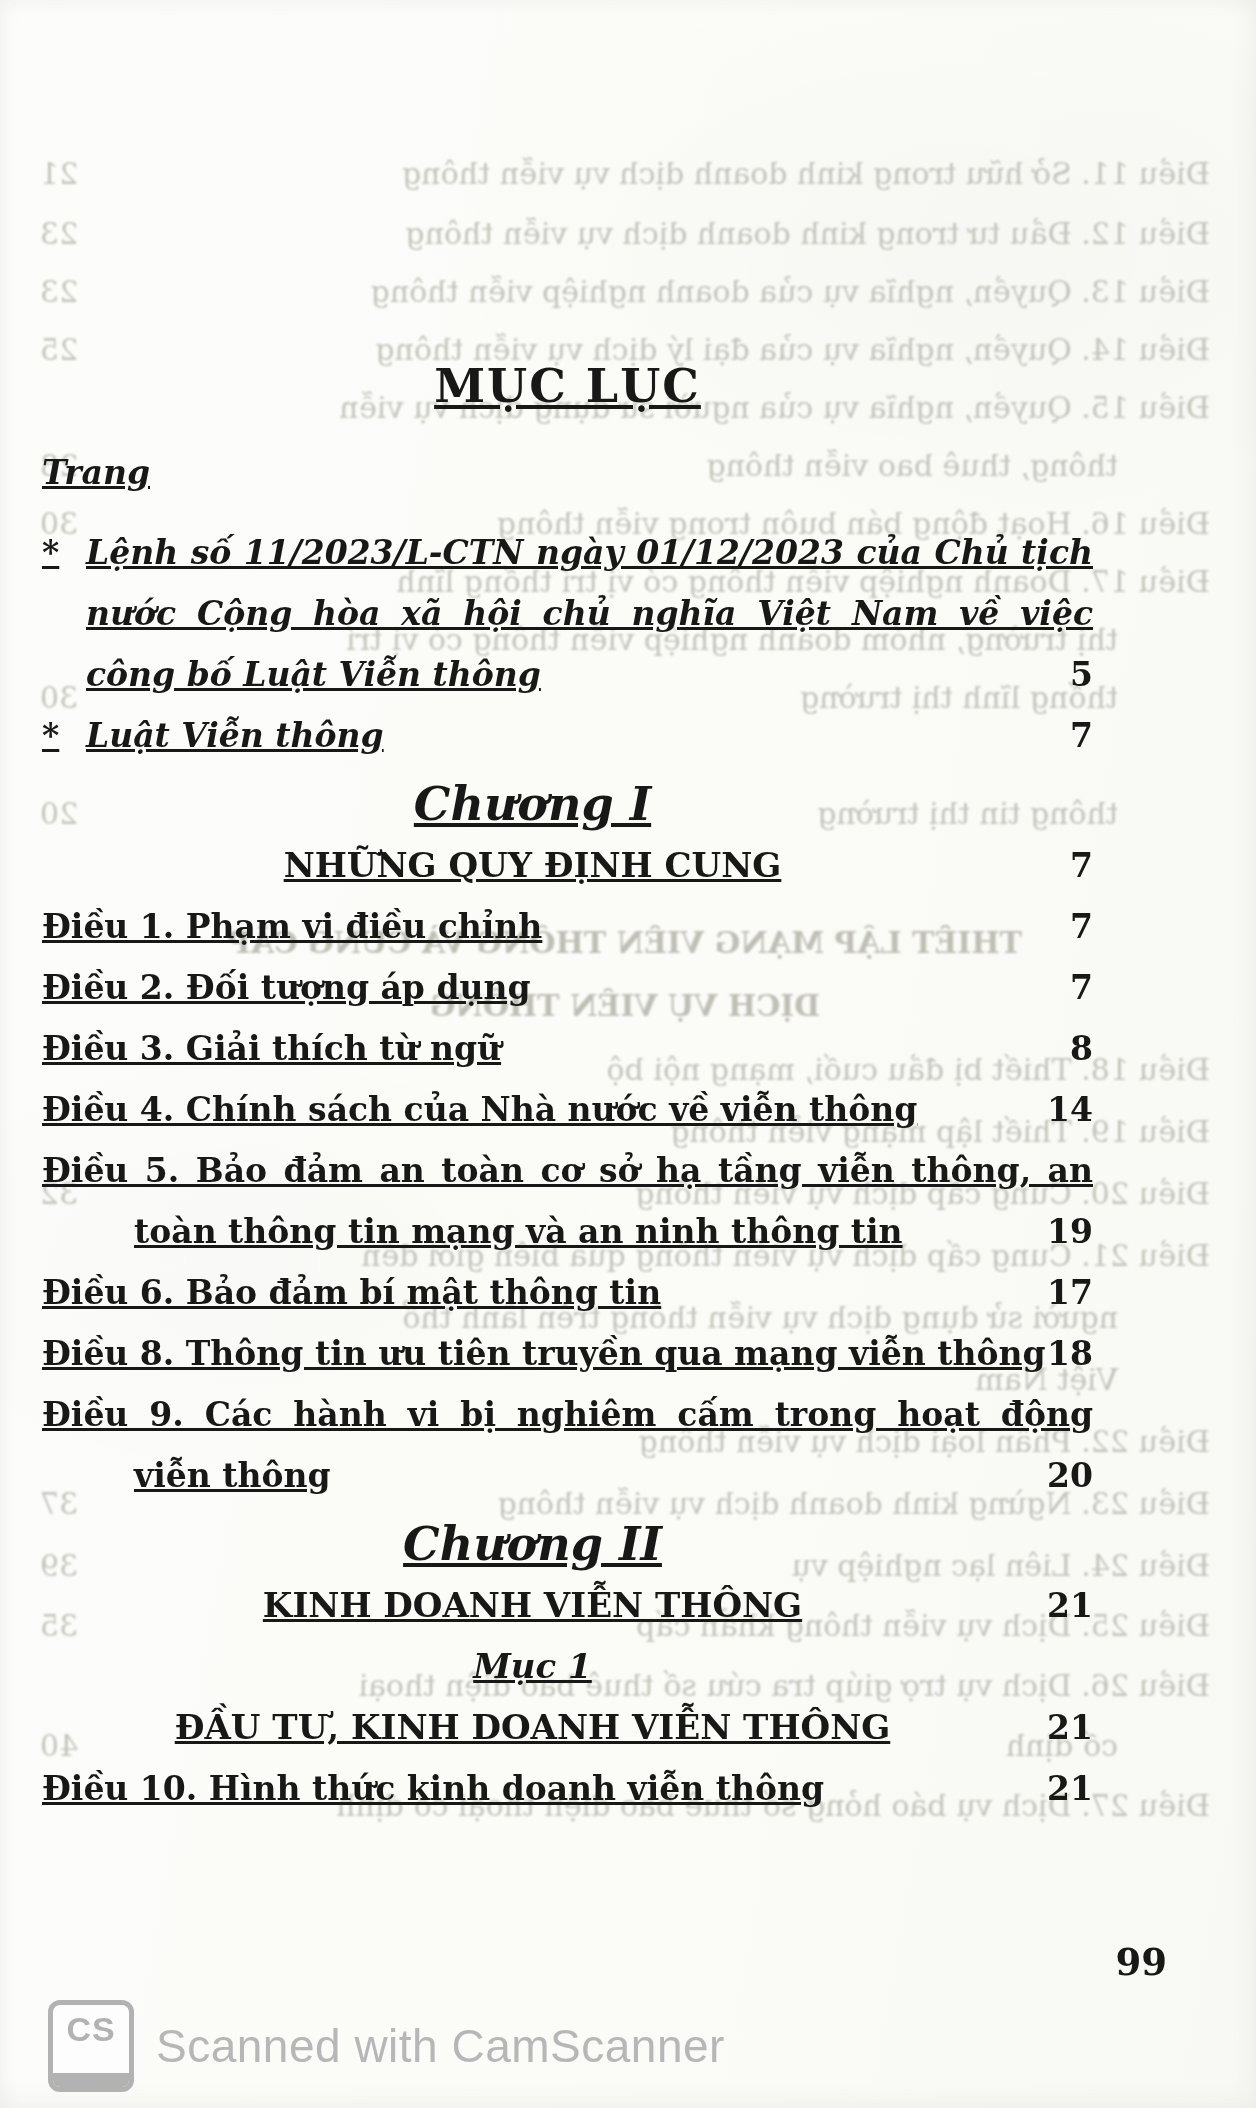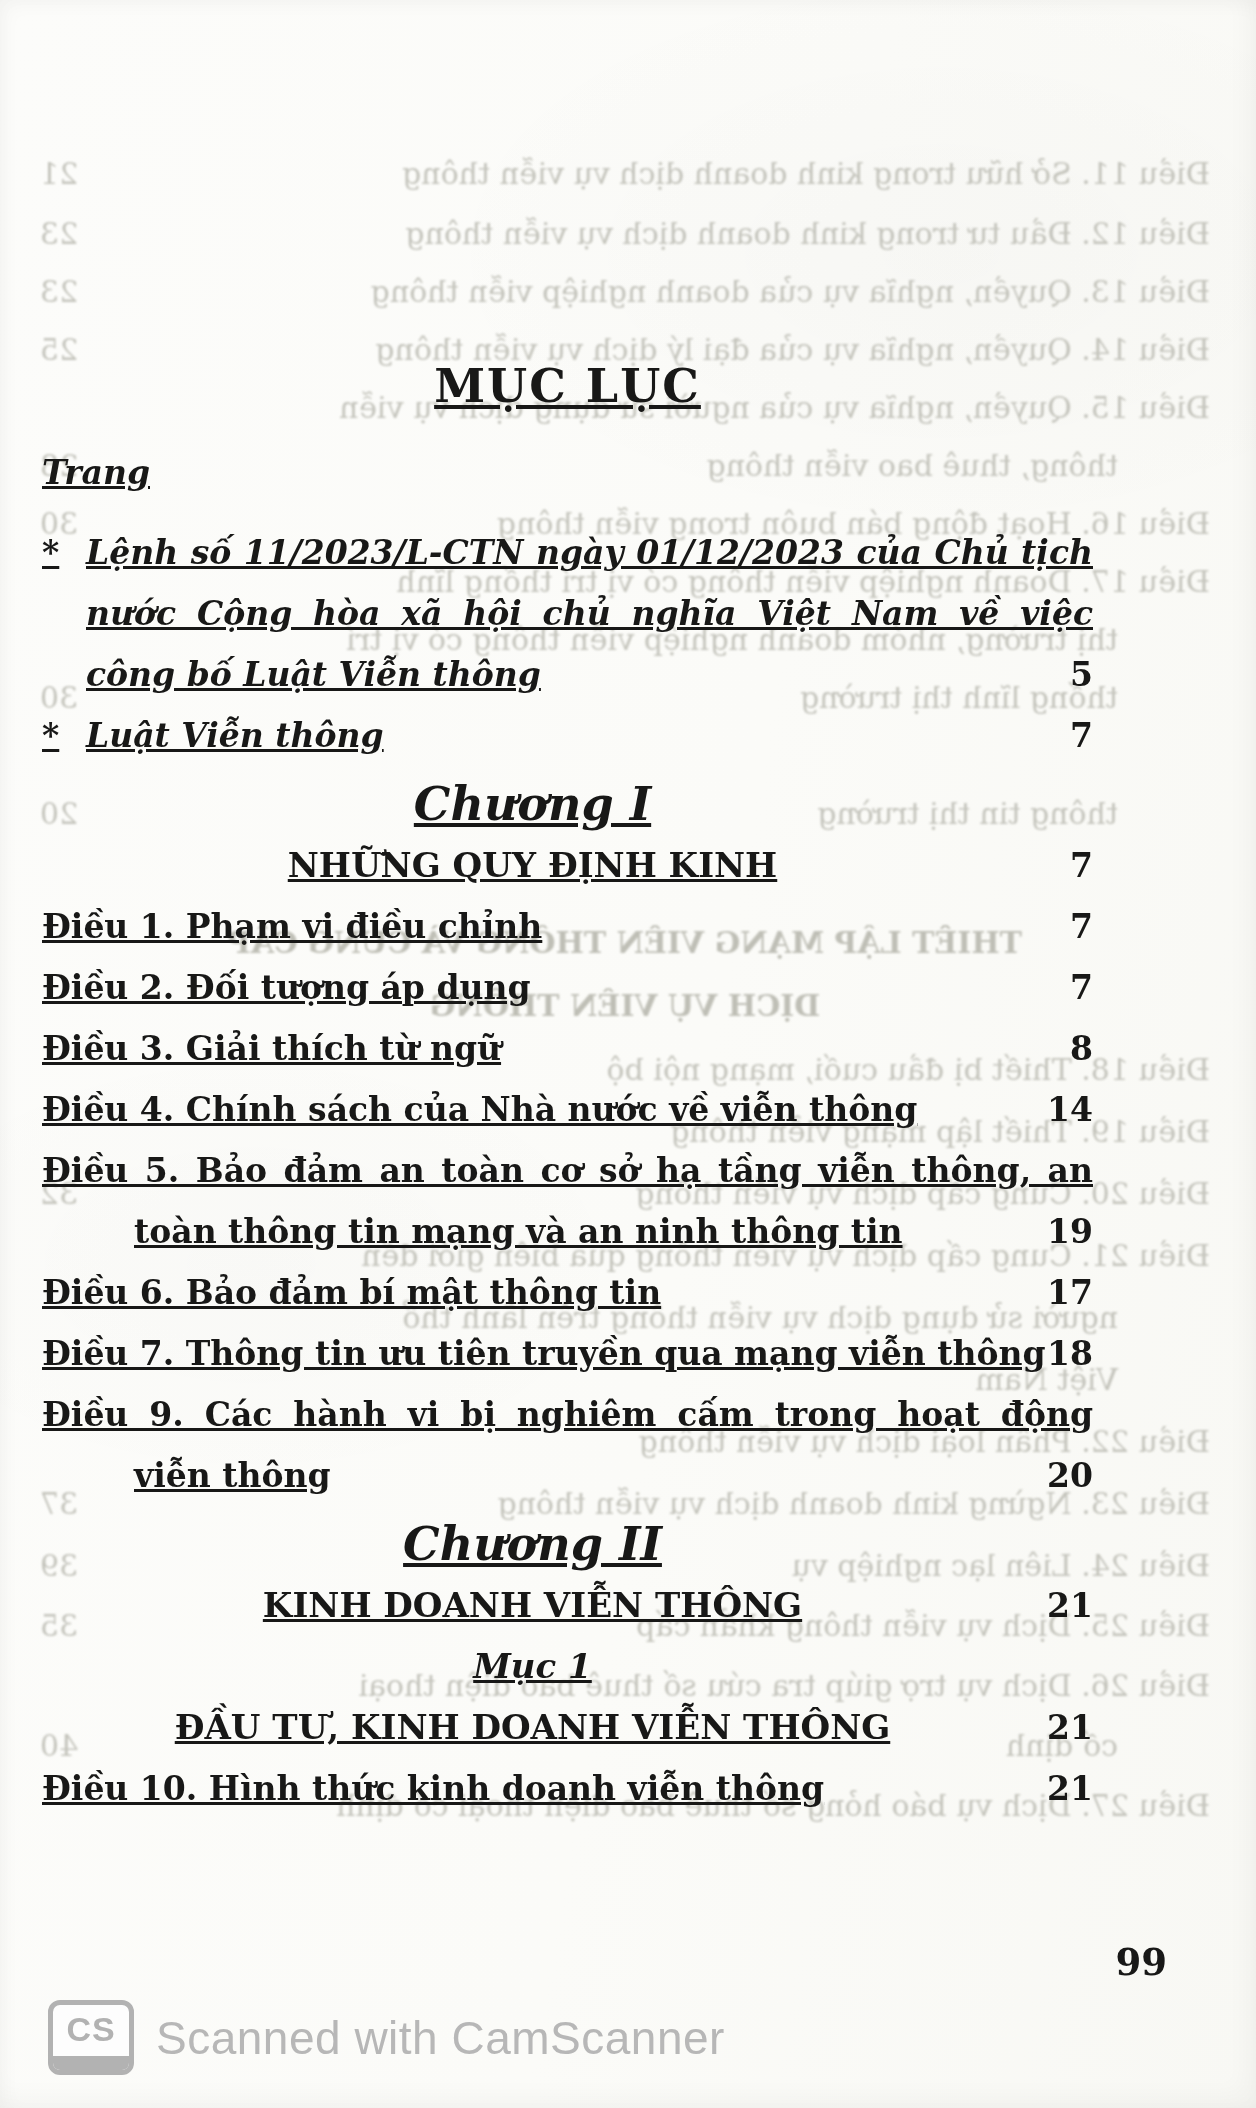--- a/index.html
+++ b/index.html
@@ -72,21 +72,21 @@
   
   .folio{
     position:absolute;right:89px;top:1938px;z-index:1;
     font-size:37px;font-weight:700;line-height:48px;
   }
 
   
   .watermark{position:absolute;left:48px;top:2000px;z-index:2;display:flex;align-items:center;}
   .cs-logo{
     position:relative;
-    width:86px;height:75px;
+    width:86px;height:92px;
     border:5px solid #b2b2b2;border-radius:12px;
     background:#fdfdfd;
     box-sizing:border-box;
     font-family:"Liberation Sans",sans-serif;
     font-weight:700;font-size:34px;color:#b2b2b2;
     text-align:center;line-height:48px;letter-spacing:1px;
     overflow:hidden;
   }
   .cs-logo::after{
     content:"";position:absolute;left:0;right:0;bottom:0;height:14px;
@@ -234,21 +234,21 @@
         <span class="marker">*</span>
         <div class="t">Luật Viễn thông</div>
         <span class="pg">7</span>
       </div>
 
       <div class="toc-line chapter">
         <div class="t">Chương I</div>
         <span class="pg"></span>
       </div>
       <div class="toc-line section">
-        <div class="t">NHỮNG QUY ĐỊNH KINH</div>
+        <div class="t">NHỮNG QUY ĐỊNH CUNG</div>
         <span class="pg">7</span>
       </div>
 
       <div class="toc-line dieu">
         <div class="t">Điều 1. Phạm vi điều chỉnh</div>
         <span class="pg">7</span>
       </div>
       <div class="toc-line dieu">
         <div class="t">Điều 2. Đối tượng áp dụng</div>
         <span class="pg">7</span>
@@ -267,21 +267,21 @@
       </div>
       <div class="toc-line dieu-cont">
         <div class="t">toàn thông tin mạng và an ninh thông tin</div>
         <span class="pg">19</span>
       </div>
       <div class="toc-line dieu">
         <div class="t">Điều 6. Bảo đảm bí mật thông tin</div>
         <span class="pg">17</span>
       </div>
       <div class="toc-line dieu">
-        <div class="t">Điều 7. Thông tin ưu tiên truyền qua mạng viễn thông</div>
+        <div class="t">Điều 8. Thông tin ưu tiên truyền qua mạng viễn thông</div>
         <span class="pg">18</span>
       </div>
       <div class="toc-line dieu">
         <div class="t fill">Điều 9. Các hành vi bị nghiêm cấm trong hoạt động</div>
         <span class="pg"></span>
       </div>
       <div class="toc-line dieu-cont">
         <div class="t">viễn thông</div>
         <span class="pg">20</span>
       </div>

